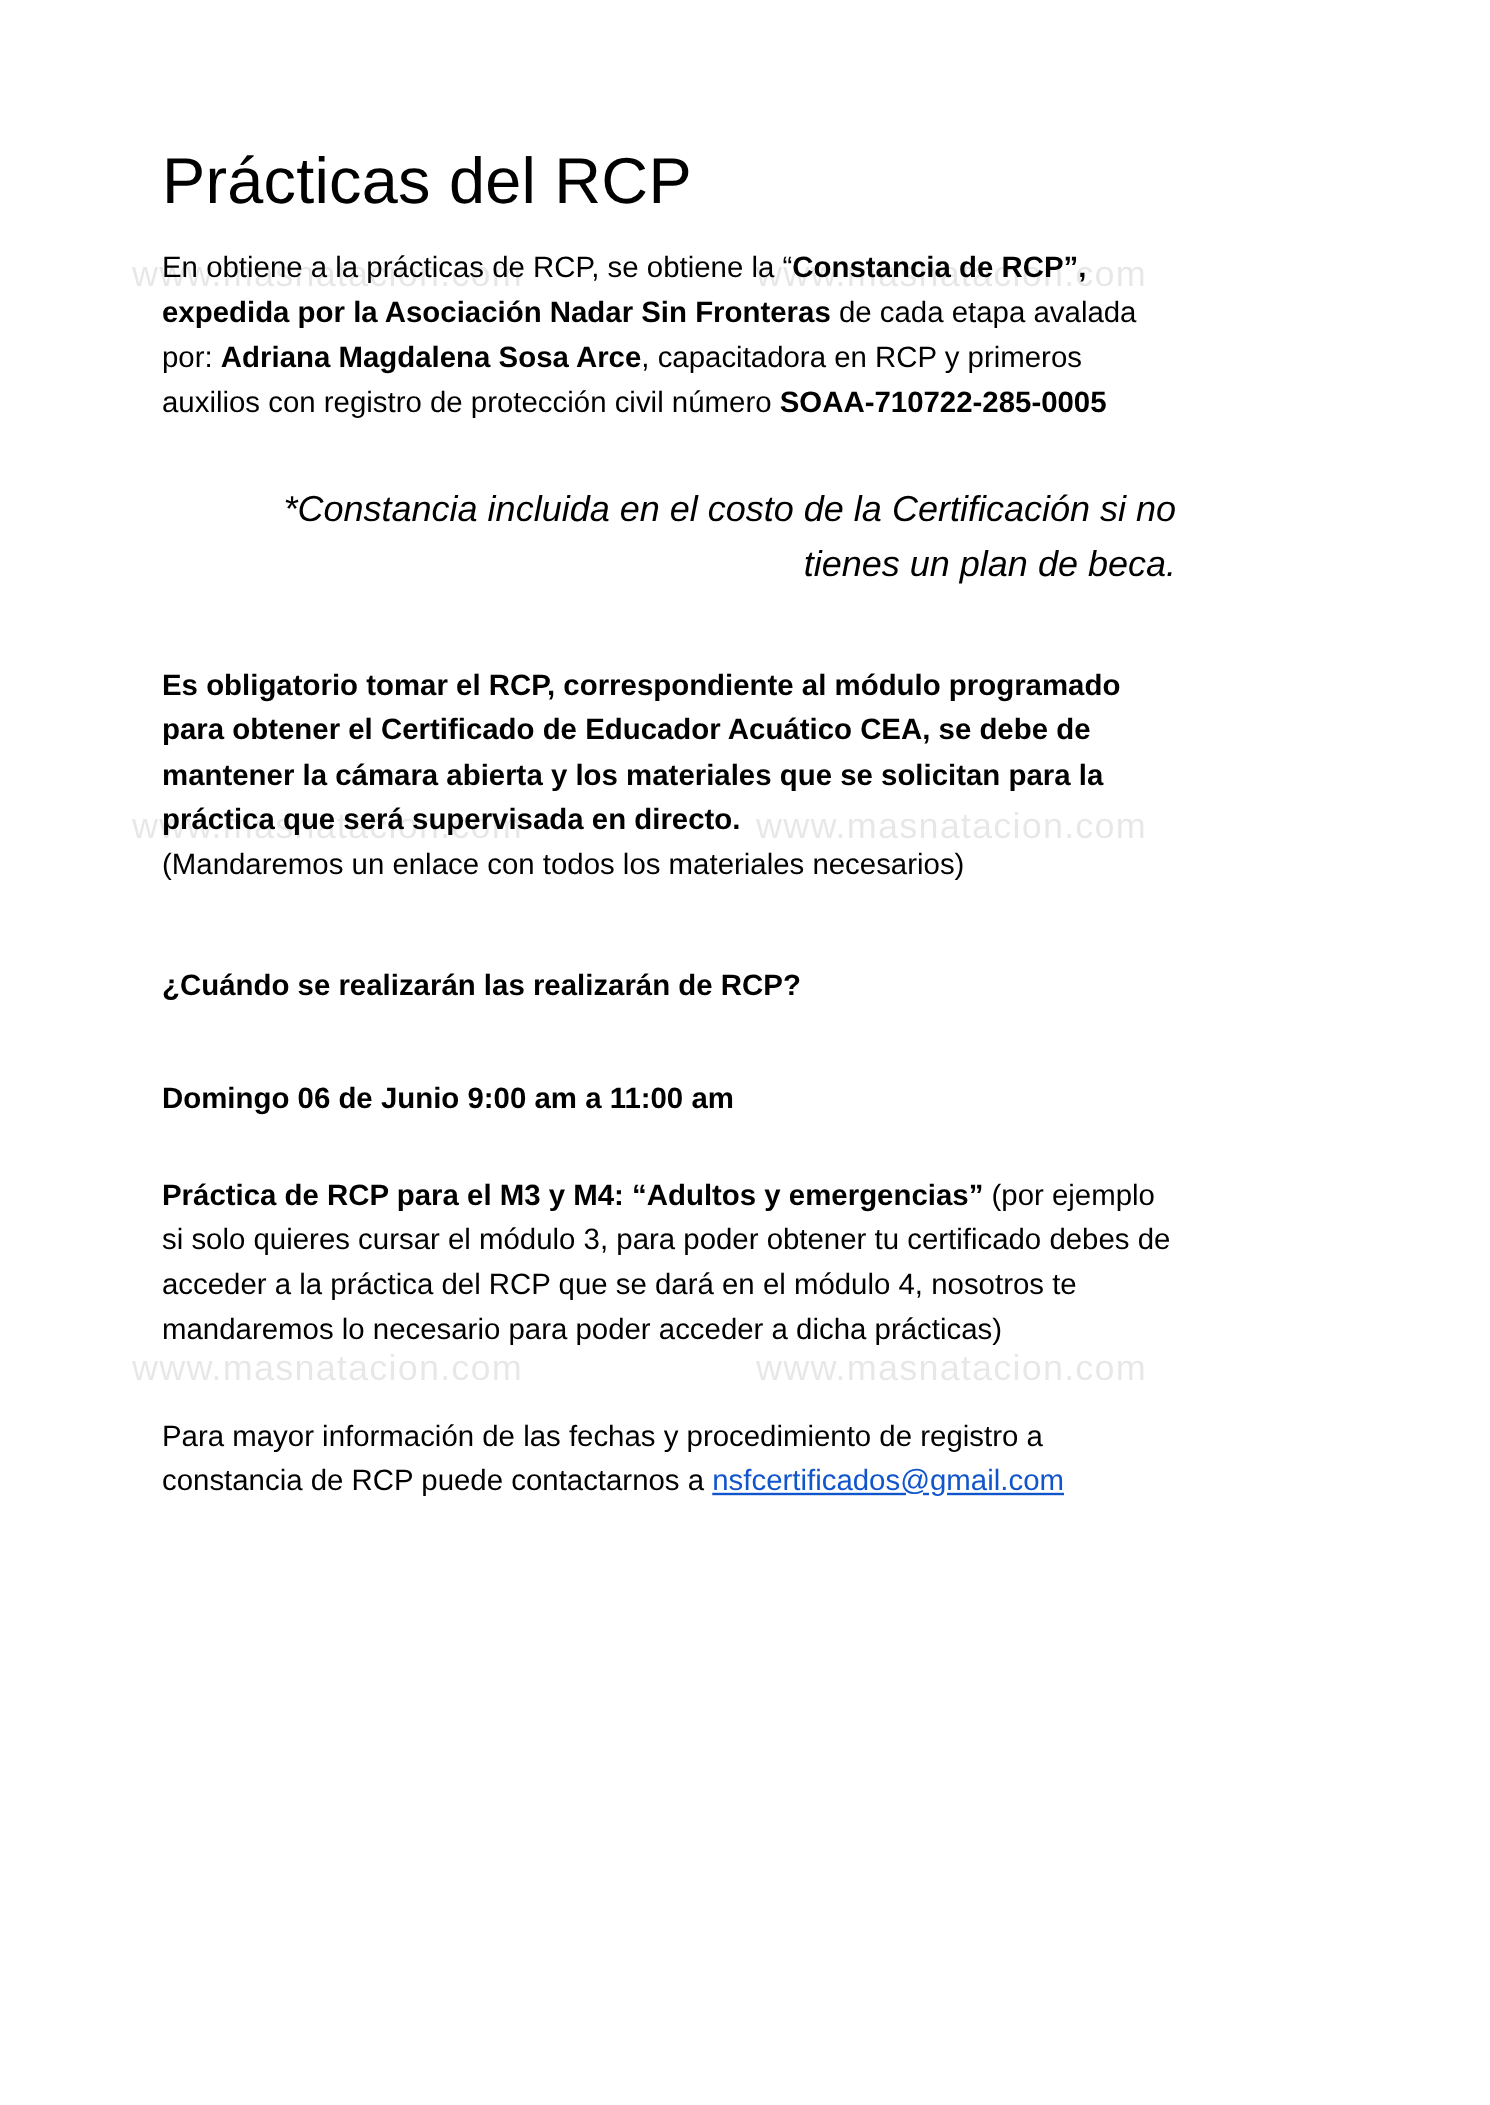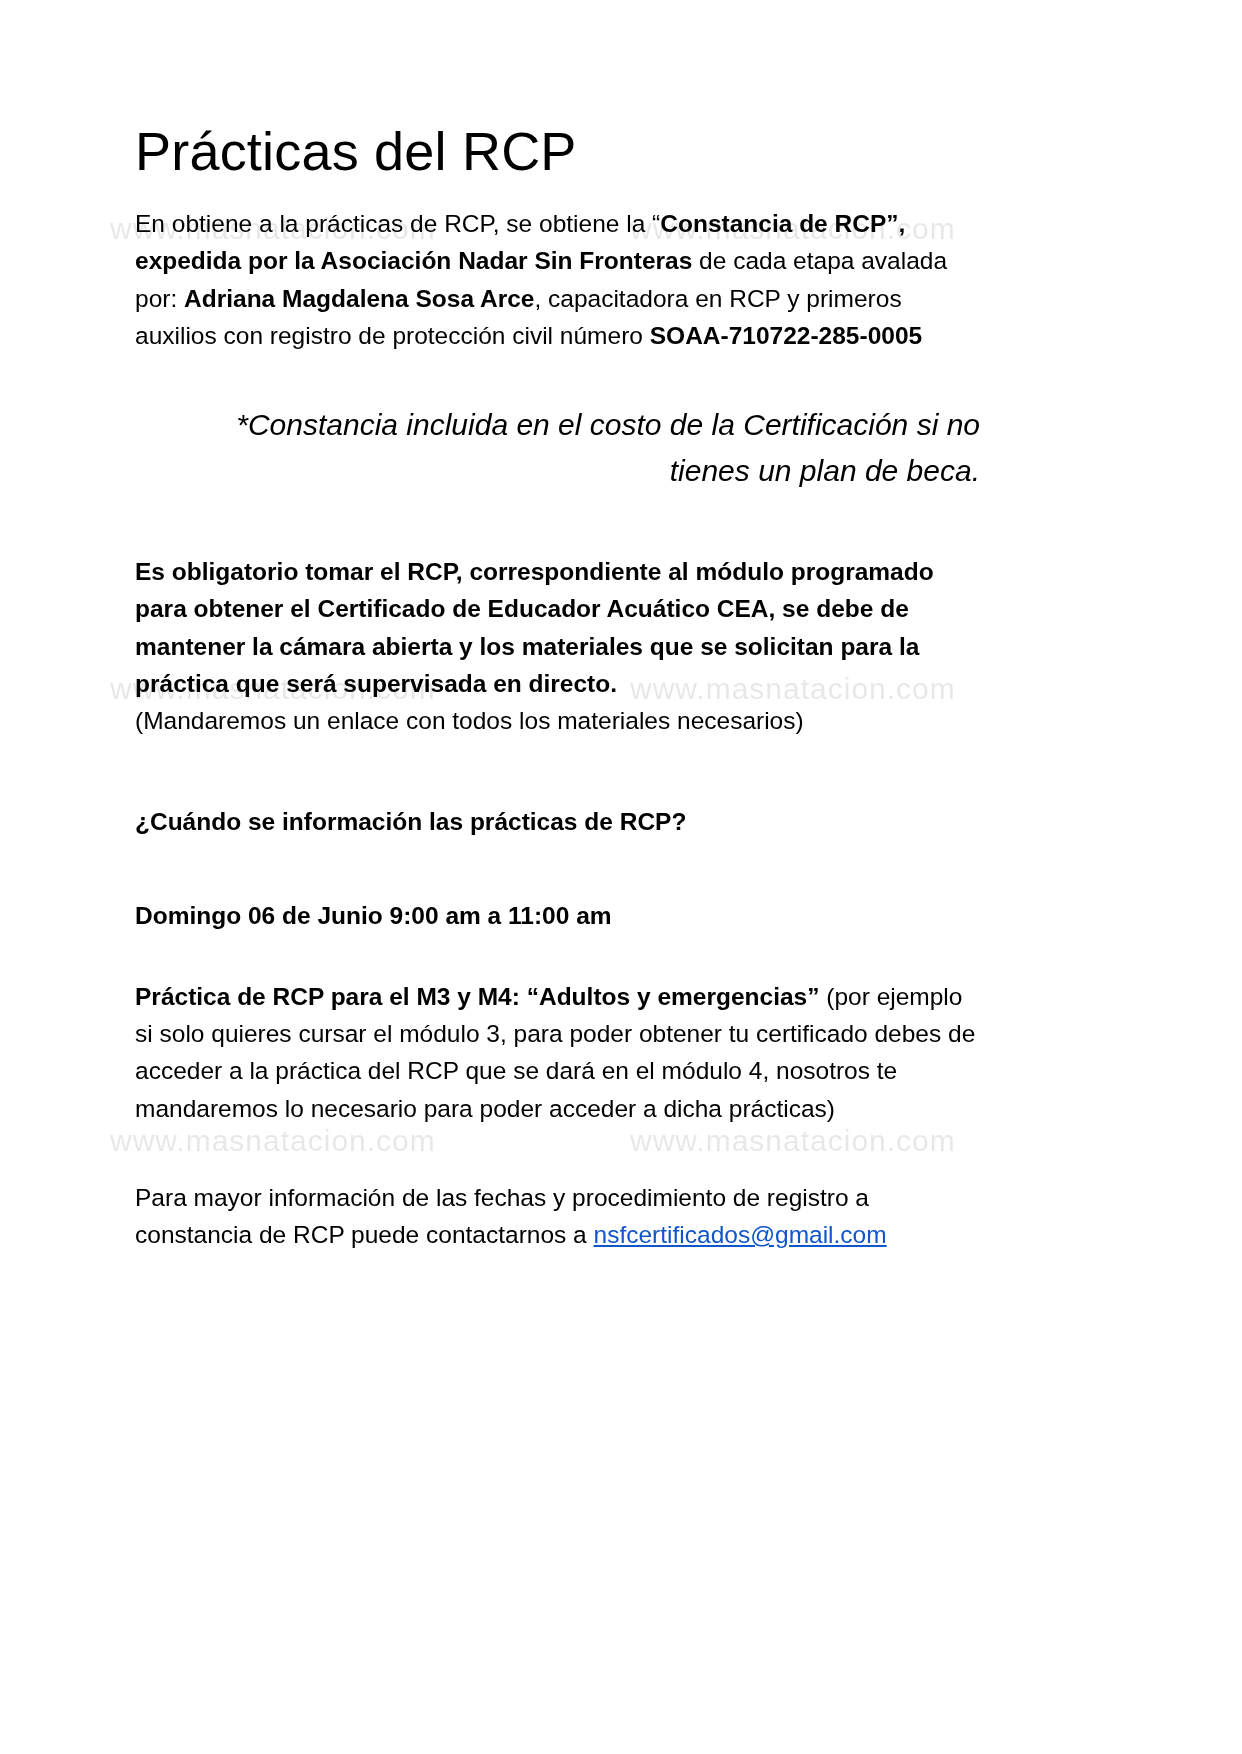--- a/index.html
+++ b/index.html
@@ -96,21 +96,21 @@
       <span>En obtiene a la prácticas de RCP, se obtiene la “</span><b>Constancia de RCP”, expedida por la Asociación Nadar Sin Fronteras</b><span> de cada etapa avalada por: </span><b>Adriana Magdalena Sosa Arce</b><span>, capacitadora en RCP y primeros auxilios con registro de protección civil número </span><b>SOAA-710722-285-0005</b>
     </p>
 
     <p class="italic-note">*Constancia incluida en el costo de la Certificación si no tienes un plan de beca.</p>
 
     <p class="block-bold">Es obligatorio tomar el RCP, correspondiente al módulo programado para obtener el Certificado de Educador Acuático CEA, se debe de mantener la cámara abierta y los materiales que se solicitan para la práctica que será supervisada en directo.</p>
     <p class="para" style="margin-top:0;">(Mandaremos un enlace con todos los materiales necesarios)</p>
 
     <div class="gap-sm"></div>
 
-    <p class="block-bold">¿Cuándo se información las prácticas de RCP?</p>
+    <p class="block-bold">¿Cuándo se realizarán las realizarán de RCP?</p>
 
     <div class="gap-md"></div>
 
     <p class="block-bold">Domingo 06 de Junio 9:00 am a 11:00 am</p>
 
     <div class="gap-md"></div>
 
     <p class="para">
       <b>Práctica de RCP para el M3 y M4: “Adultos y emergencias”</b><span> (por ejemplo si solo quieres cursar el módulo 3, para poder obtener tu certificado debes de acceder a la práctica del RCP que se dará en el módulo 4, nosotros te mandaremos lo necesario para poder acceder a dicha prácticas)</span>
     </p>

